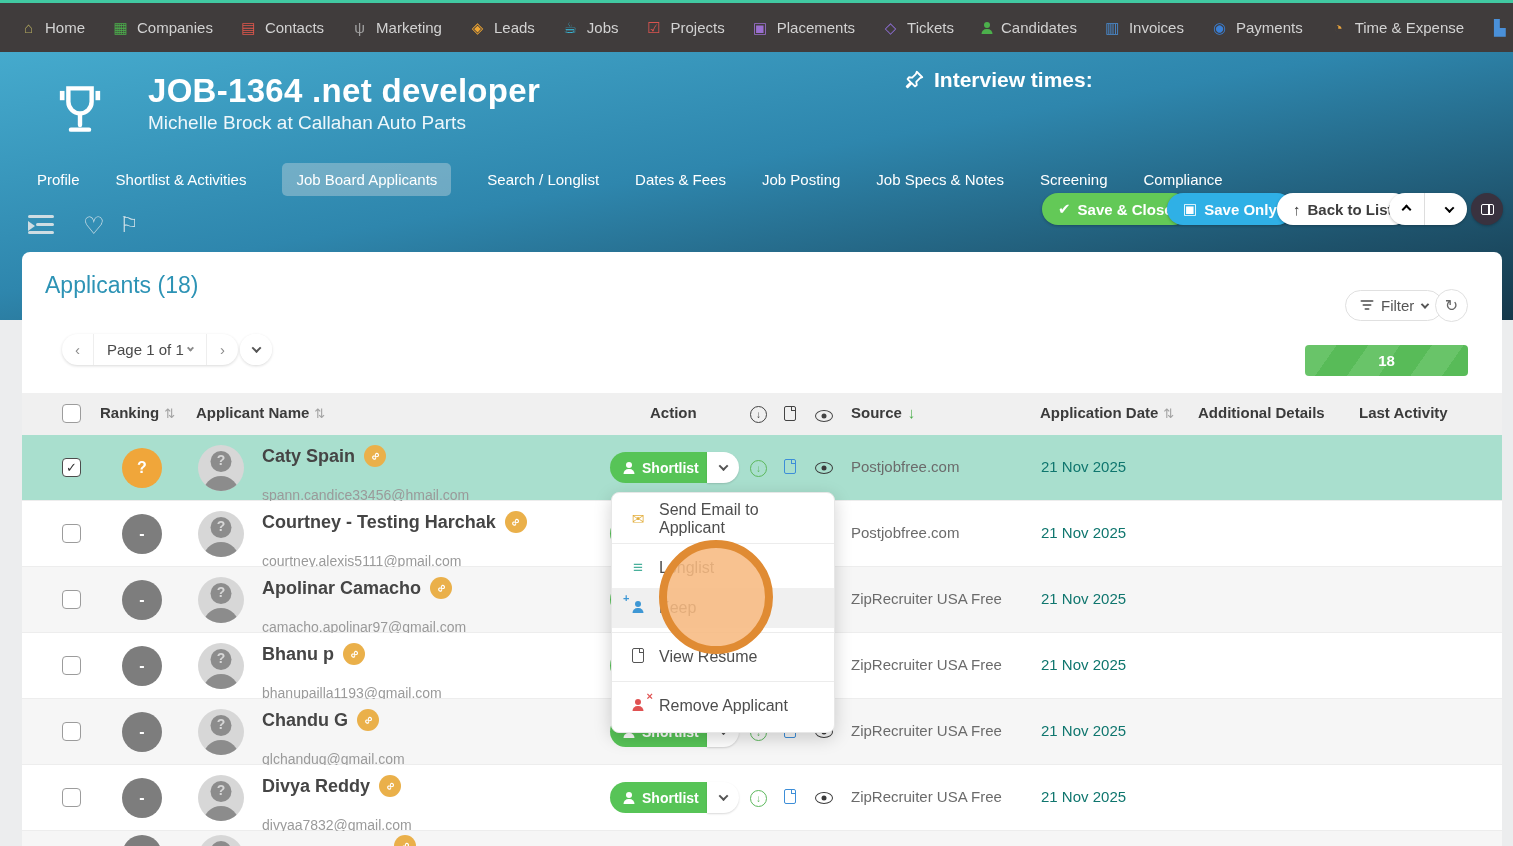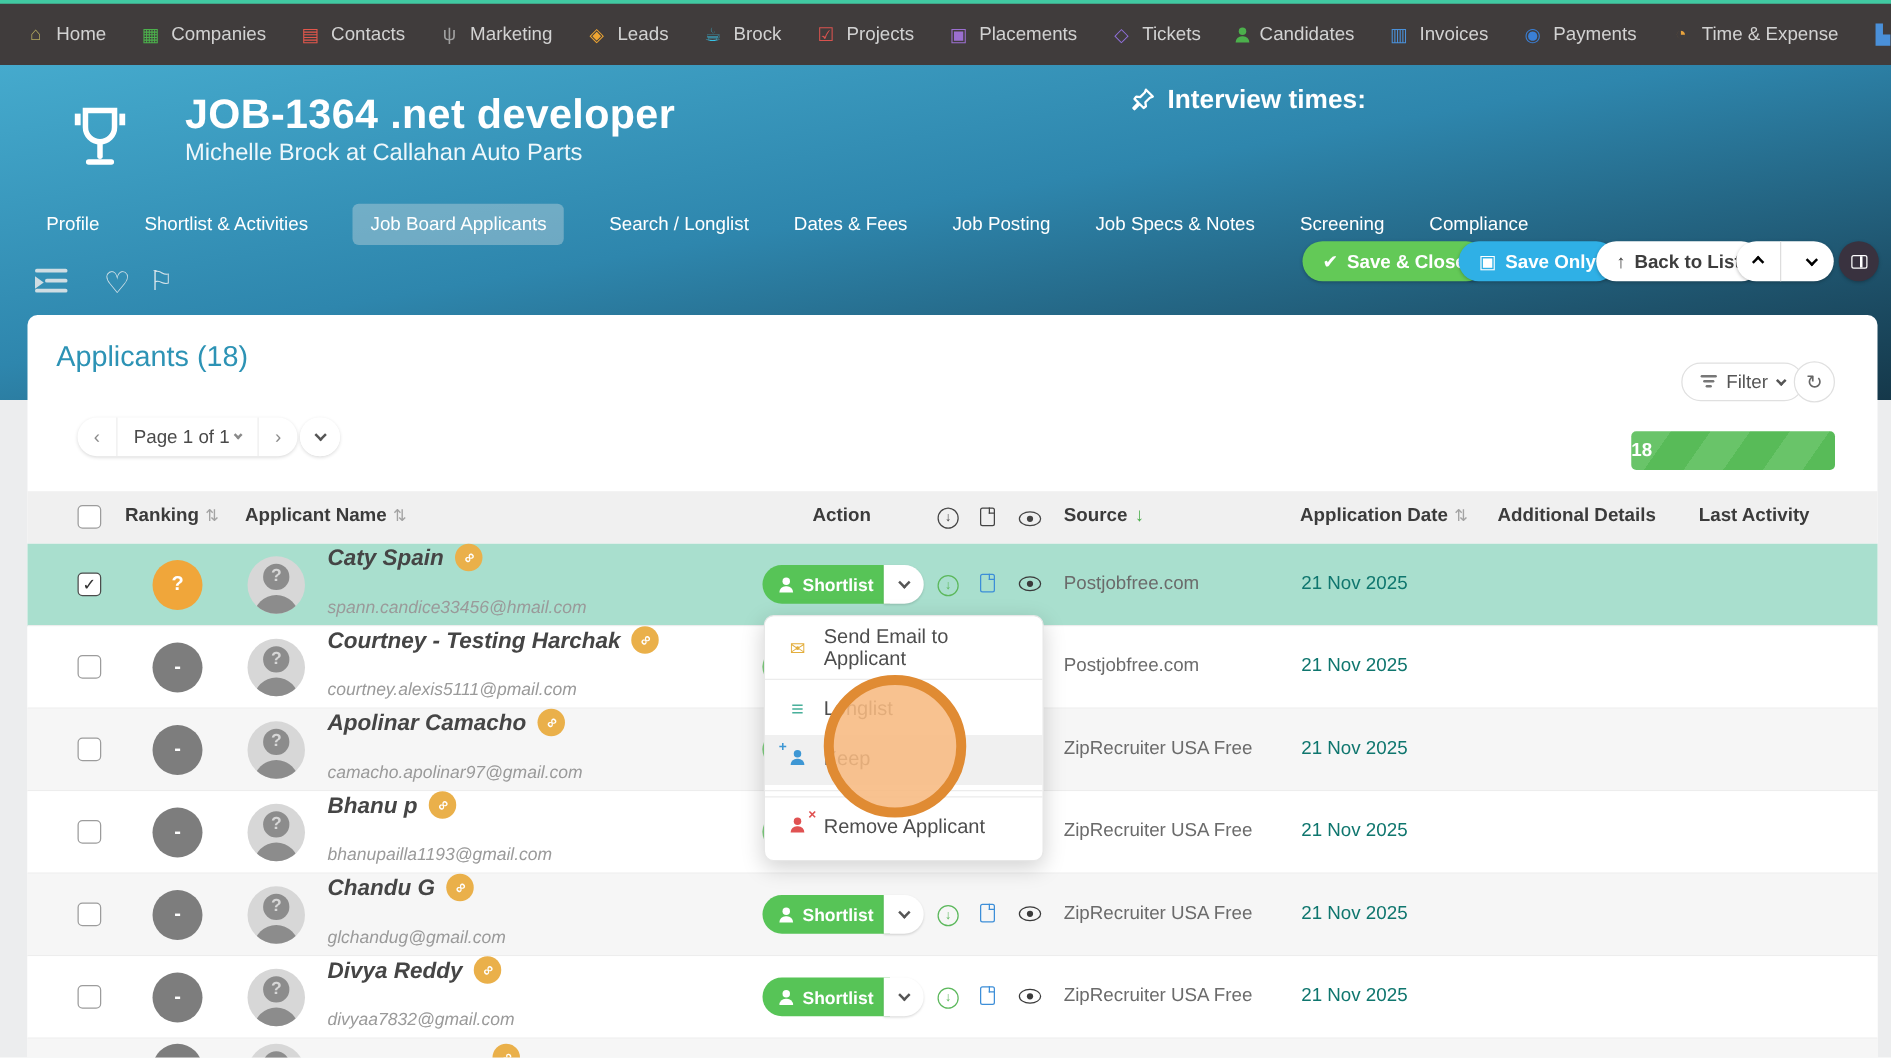--- a/index.html
+++ b/index.html
@@ -69,21 +69,21 @@
     border-radius:16px; box-shadow:0 1px 3px rgba(0,0,0,.15); color:#4a4a4a; }
   .pager .seg { height:100%; display:flex; align-items:center; justify-content:center; padding:0 13px; font-size:15px; cursor:pointer; }
   .pager .seg + .seg { border-left:1px solid #eee; }
   .greenbtn { position:absolute; left:218px; top:82px; height:31px; display:flex; align-items:center; border-radius:16px;
     box-shadow:0 1px 3px rgba(0,0,0,.15); overflow:hidden; cursor:pointer; }
   .greenbtn .main { height:100%; background:#5bc45b; color:#fff; font-size:15px; font-weight:600; display:flex; align-items:center; gap:8px; padding:0 16px; }
   .greenbtn .dd { height:100%; width:32px; background:#fff; color:#555; display:flex; align-items:center; justify-content:center; }
 
   .countbar { position:absolute; left:1283px; top:93px; width:163px; height:31px; border-radius:4px;
     background:repeating-linear-gradient(125deg,#69c469 0 26px,#58bb58 26px 52px);
-    color:#fff; font-size:15px; font-weight:700; display:flex; align-items:center; }
+    color:#fff; font-size:15px; font-weight:700; display:flex; align-items:center; justify-content:center; }
 
   
   .thead { position:absolute; left:0; top:141px; width:1480px; height:42px; background:#f0f0f0; }
   .thead .hl { position:absolute; top:11px; font-size:15px; font-weight:700; color:#3b3b3b; }
   .sort { color:#a3a3a3; font-size:13px; font-weight:400; margin-left:5px; }
   .sorted { color:#4cae4c; font-size:15px; font-weight:700; margin-left:6px; }
 
   .cb { position:absolute; left:40px; width:19px; height:19px; border:1.6px solid #9c9c9c; border-radius:4px; background:#fff;
     cursor:pointer; display:flex; align-items:center; justify-content:center; font-size:13px; color:#333; }
   .cb.checked { border-color:#4c4c4c; }
@@ -93,21 +93,21 @@
   .row.alt { background:#f6f6f6; }
   .row.sel { background:#a9dfce; }
   .row .cb { top:23px; }
   .rank { position:absolute; left:100px; top:13px; width:40px; height:40px; border-radius:50%; background:#7d7d7d;
     color:#fff; display:flex; align-items:center; justify-content:center; font-size:16px; font-weight:700; }
   .rank.q { background:#f0a63a; }
   .avatar { position:absolute; left:176px; top:10px; width:46px; height:46px; border-radius:50%; background:#d7d7d7; overflow:hidden; }
   .avatar::before { content:''; position:absolute; top:6px; left:50%; transform:translateX(-50%); width:21px; height:21px; border-radius:50%; background:#8c8c8c; }
   .avatar::after { content:''; position:absolute; bottom:-7px; left:50%; transform:translateX(-50%); width:36px; height:22px; border-radius:18px 18px 0 0; background:#8c8c8c; }
   .av-q { position:absolute; top:7px; left:0; right:0; text-align:center; color:#d7d7d7; font-weight:700; font-size:14px; z-index:2; }
-  .nameblk { position:absolute; left:240px; top:0;font-style:italic; }
+  .nameblk { position:absolute; left:240px; top:10px; }
   .nm { font-size:18px; font-weight:700; color:#454545; cursor:pointer; }
   .lnk { display:inline-flex; align-items:center; justify-content:center; width:22px; height:22px; border-radius:50%;
     background:#eab04a; color:#fff; margin-left:9px; vertical-align:2px; cursor:pointer; }
   .inf { display:inline-block; transform:rotate(-45deg); font-size:12px; font-weight:700; }
   .em { font-size:14px; color:#9a9a9a; margin-top:20px; }
 
   .sbtn { position:absolute; left:588px; top:17px; height:31px; background:#57c457; color:#fff; font-size:14px; font-weight:600;
     border-radius:16px 0 0 16px; display:flex; align-items:center; gap:7px; padding:0 13px; cursor:pointer; }
   .sbtn-chev { position:absolute; left:685px; top:17px; height:31px; width:32px; background:#fff; border-radius:0 16px 16px 0;
     display:flex; align-items:center; justify-content:center; color:#555; cursor:pointer; box-shadow:0 1px 2px rgba(0,0,0,.15); }
@@ -168,21 +168,21 @@
     <div class="navitem">
         <span class="navico" style="color:#9f9f9f">ψ</span>
         <span>Marketing</span>
       </div>
     <div class="navitem">
         <span class="navico" style="color:#f0a632">◈</span>
         <span>Leads</span>
       </div>
     <div class="navitem">
         <span class="navico" style="color:#38c4e8">☕</span>
-        <span>Brock</span>
+        <span>Jobs</span>
       </div>
     <div class="navitem">
         <span class="navico" style="color:#d9534f">☑</span>
         <span>Projects</span>
       </div>
     <div class="navitem">
         <span class="navico" style="color:#9b6fd0">▣</span>
         <span>Placements</span>
       </div>
     <div class="navitem">
@@ -484,20 +484,24 @@
       <div class="mdiv"></div>
       <div class="mi">
         <span class="mico ico-list">≡</span>
         <span>Longlist</span>
       </div>
       <div class="mi hl">
         <span class="mico pwrap" style="color:#3e97d4"><span class="picon"></span><span class="mark">+</span></span>
         <span>Keep</span>
       </div>
       <div class="mdiv"></div>
+      <div class="mi">
+        <span class="mico" style="color:#555"><span class="doc-ico"></span></span>
+        <span>View Resume</span>
+      </div>
       <div class="mdiv"></div>
       <div class="mi">
         <span class="mico pwrap" style="color:#e05252"><span class="picon"></span><span class="mark" style="left:auto;right:-6px">×</span></span>
         <span>Remove Applicant</span>
       </div>
     </div>
 
     <div class="clickring"></div>
   </div>
 

